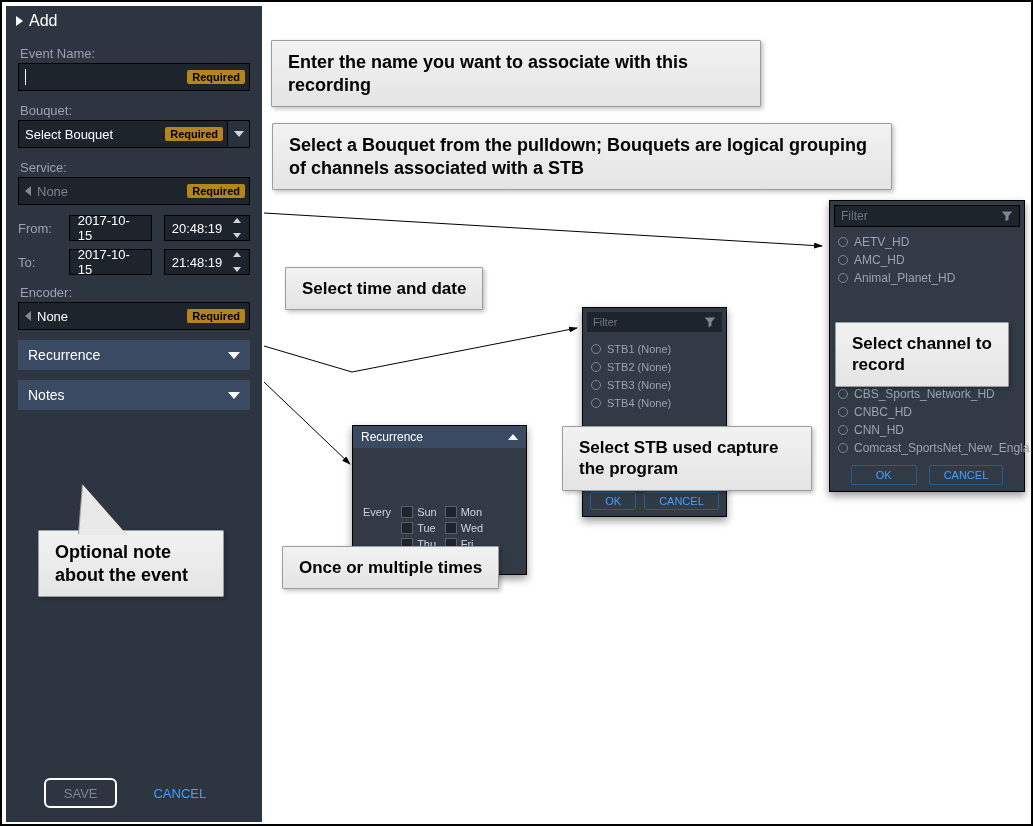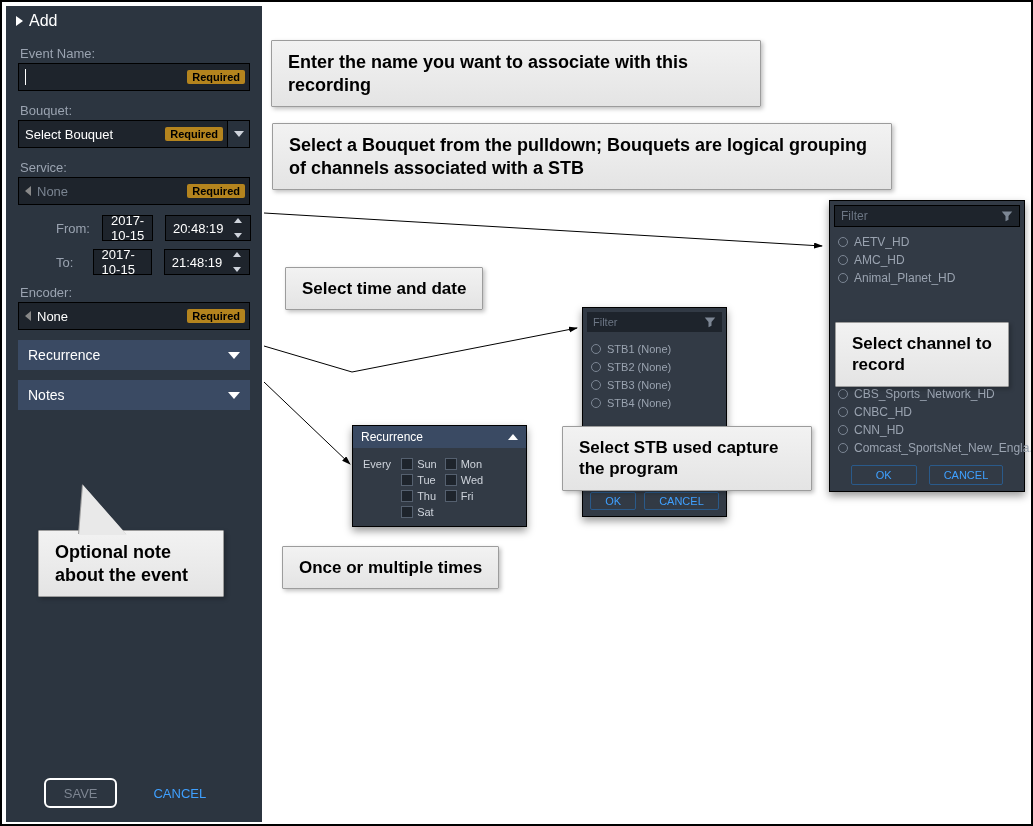--- a/index.html
+++ b/index.html
@@ -11,41 +11,41 @@
   .field-wrap { margin: 0 12px 6px 12px; }
   .text-input, .dd-input {
     position: relative; background: #1e242c; border: 1px solid #000; height: 28px; width: 100%;
     display:flex; align-items:center; padding: 0 6px; color:#fff; font-size:13px;
   }
   .dd-input .caret-left { width:0;height:0;border-top:5px solid transparent;border-bottom:5px solid transparent;border-right:6px solid #888; margin-right:6px;}
   .dd-input .caret-down { position:absolute; right:0; top:0; width:22px; height:100%; background:#28313c; display:flex; align-items:center; justify-content:center; border-left:1px solid #000;}
   .dd-input .caret-down::after { content:""; width:0;height:0;border-left:5px solid transparent;border-right:5px solid transparent;border-top:6px solid #cfd4dc; }
   .req-badge { position:absolute; right:4px; top:50%; transform:translateY(-50%); background:#b4841e; color:#000; font-size:11px; padding:1px 5px; border-radius:2px;font-weight:bold; }
   .dd-input .req-badge { right:26px; }
-  .row-ft { display:flex; align-items:center; gap:12px; padding: 4px 12px; margin-left: 38px; }
+  .row-ft { display:flex; align-items:center; gap:12px; padding: 4px 12px; }
   .row-ft .lbl { width:44px; font-size:13px; color:#9aa3b0; }
   .date-box, .time-box { background:#1e242c; border:1px solid #000; height:26px; color:#fff; font-size:13px; display:flex; align-items:center; justify-content:center; padding:0 8px; }
   .date-box { width:92px; }
   .time-box { width:86px; position:relative; padding-right:28px;text-align:right;}
   .spinner { position:absolute; right:2px; top:2px; bottom:2px; width:14px; display:flex; flex-direction:column; justify-content:space-between; }
   .spinner::before,.spinner::after{content:"";width:0;height:0;border-left:4px solid transparent;border-right:4px solid transparent;}
   .spinner::before{border-bottom:5px solid #cfd4dc;}
   .spinner::after{border-top:5px solid #cfd4dc;}
   .exp-row { margin: 10px 12px 0 12px; background:#3a4a63; color:#fff; font-size:14px; height:30px; display:flex; align-items:center; justify-content:space-between; padding:0 10px; }
   .exp-row .chev { width:0;height:0;border-left:6px solid transparent;border-right:6px solid transparent;border-top:7px solid #fff;}
   .footer-btns { position:absolute; bottom:14px; left:0; right:0; display:flex; justify-content:center; gap:18px; }
   .btn { height:30px; padding:0 18px; font-size:13px; display:flex; align-items:center; justify-content:center; border-radius:3px; cursor:pointer; }
   .btn-save { border:2px solid #fff; color:#7d8591; background:transparent; border-radius:6px; }
   .btn-cancel { color:#3fa0ff; background:transparent; }
 
   .popup-box { position:absolute; background:#323a45; border:1px solid #000; box-shadow:0 4px 8px rgba(0,0,0,.4); }
   .popup-hdr { background:#3a4a63; color:#fff; font-size:12px; height:22px; display:flex; align-items:center; justify-content:space-between; padding:0 8px;}
   .popup-hdr .chev { width:0;height:0;border-left:5px solid transparent;border-right:5px solid transparent;border-bottom:6px solid #fff;}
   .recurrence-popup { left:350px; top:423px; width:175px; }
-  .rec-body { padding:10px 8px 8px 10px; display:flex; gap:10px; font-size:11px; color:#cfd4dc; }
+  .rec-body { padding:10px 8px 8px 10px; display:flex; gap:10px; font-size:11px; color:#cfd4dc;margin-top:48px; }
   .rec-grid { display:grid; grid-template-columns:auto auto; gap:4px 8px; }
   .chk { display:flex; align-items:center; gap:4px; }
   .chk .box{ width:12px;height:12px;border:1px solid #55606f;background:#1e242c;}
   .stb-popup { left:580px; top:305px; width:145px; }
   .stb-popup .flt { background:#1e242c; margin:4px; height:20px; display:flex; align-items:center; justify-content:space-between; padding:0 6px; color:#6c7684; font-size:11px;}
   .stb-popup .list { padding:4px 8px; font-size:11px; color:#9aa3b0; }
   .stb-popup .list .item, .chlist .item { display:flex; align-items:center; gap:6px; height:18px;text-align:right; }
   .radio { width:10px; height:10px; border:1px solid #7c8694; border-radius:50%; flex:0 0 auto;}
   .ok-cancel { display:flex; justify-content:center; gap:8px; padding:6px 0 6px 0; }
   .mini-btn { border:1px solid #2a5a8a; color:#3fa0ff; font-size:11px; padding:2px 14px; border-radius:2px; background:transparent; }

